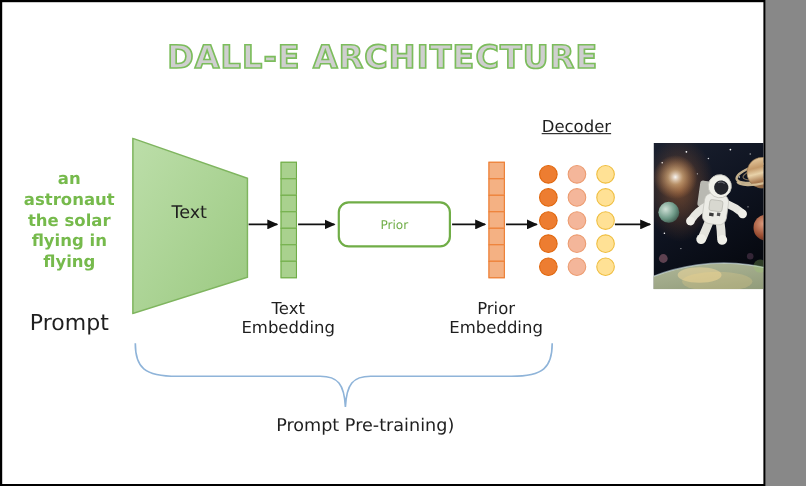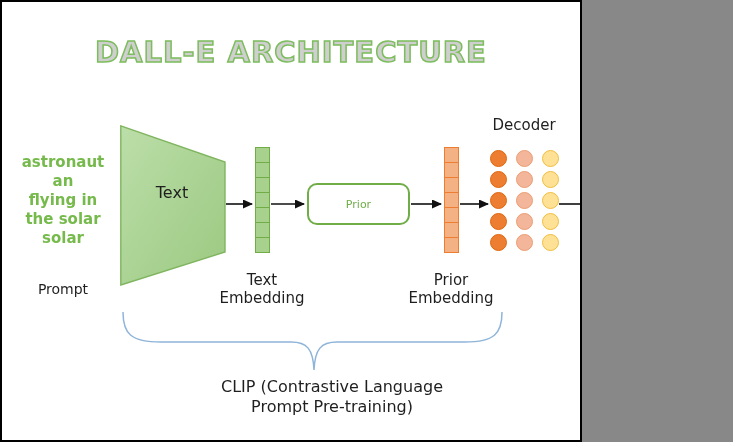--- a/index.html
+++ b/index.html
@@ -1,53 +1,53 @@
 <!DOCTYPE html>
 <html style="--green: #70AD47; --green-fill: #A9D18E; --orange: #ED7D31; --orange-fill: #F4B183; --prompt-green: #76BA4C; --title-fill: #CFCFCF; --title-stroke: #7CBD5C; --brace: #8FB4D9;"><head>
 <meta charset="utf-8">
 <style>
   * { box-sizing: border-box; }
   html,body { margin:0; padding:0; background:#888; }
   .canvas {
-    position:relative; width:582px; height:442px;
+    position:relative; width:696px; height:442px;
     background:#ffffff; border:2px solid #000;
     overflow:hidden;
     font-family:"DejaVu Sans","Liberation Sans",sans-serif;
     color:#1f1f1f;
   }
   .title {
     position:absolute; top:33px; left:0; width:100%;
     text-align:center; font-size:29px; font-weight:bold; letter-spacing:1px;
     color:var(--title-fill); -webkit-text-stroke:1.5px var(--title-stroke);
   }
   .prompt-text {
     position:absolute; left:9px; top:151px; width:104px;
     text-align:center; color:var(--prompt-green);
     font-weight:bold; font-size:15px; line-height:19px;
   }
   .prompt-caption {
     position:absolute; left:9px; top:279px; width:104px;
-    text-align:center; font-size:14px;
+    text-align:center; font-size:20px;
   }
   .encoder-shape { position:absolute; left:118px; top:123px; width:106px; height:161px; }
   .encoder-label {
     position:absolute; left:120px; top:180px; width:100px;
     text-align:center; font-size:16px; line-height:21px;
   }
   .embed-col { position:absolute; width:15px; }
   .embed-col .cell { width:15px; height:16px; margin-top:-1px; }
   .embed-col .cell:first-child { margin-top:0; }
   .col-green { left:253px; top:145px; }
   .col-green .cell { background:var(--green-fill); border:1px solid var(--green); }
   .col-orange { left:442px; top:145px; }
   .col-orange .cell { background:var(--orange-fill); border:1px solid var(--orange); }
   .lab { position:absolute; text-align:center; font-size:15px; line-height:18px; }
   .lab-text-emb  { left:205px; top:269px; width:110px; }
   .lab-img-emb   { left:394px; top:269px; width:110px; }
-  .lab-decoder   { left:474px; top:114px; width:96px; }
+  .lab-decoder   { left:474px; top:104px; width:96px;text-decoration:underline; }
   .prior-box {
     position:absolute; left:305px; top:181px; width:103px; height:42px;
     background:#fff; border:2px solid var(--green); border-radius:10px;
     display:flex; align-items:center; justify-content:center;
     color:var(--green); font-size:11px;
   }
   .decoder-grid {
     position:absolute; left:488px; top:148px;
     display:grid; grid-template-columns:repeat(3,17px);
     grid-auto-rows:17px; column-gap:9px; row-gap:4px;
@@ -66,25 +66,25 @@
   }
 </style>
 </head>
 <body>
 
 <div class="canvas">
 
   <div class="title">DALL-E ARCHITECTURE</div>
 
   <div class="prompt-text">
+    <div>an</div>
     <div>astronaut</div>
-    <div>an</div>
+    <div>the solar</div>
     <div>flying in</div>
-    <div>the solar</div>
-    <div>solar</div>
+    <div>flying</div>
   </div>
   <div class="prompt-caption">Prompt</div>
 
   <svg class="encoder-shape" viewBox="0 0 106 161">
     <defs>
       <linearGradient id="encG" x1="0" y1="0" x2="1" y2="1">
         <stop offset="0" stop-color="#BCDEA9"></stop>
         <stop offset="1" stop-color="#9BC981"></stop>
       </linearGradient>
     </defs>
@@ -254,17 +254,16 @@
     </defs>
     <line class="arrow" x1="224" y1="202" x2="250" y2="202" marker-end="url(#ah)"></line>
     <line class="arrow" x1="269" y1="202" x2="302" y2="202" marker-end="url(#ah)"></line>
     <line class="arrow" x1="409" y1="202" x2="439" y2="202" marker-end="url(#ah)"></line>
     <line class="arrow" x1="458" y1="202" x2="486" y2="202" marker-end="url(#ah)"></line>
     <line class="arrow" x1="557" y1="202" x2="589" y2="202" marker-end="url(#ah)"></line>
     <path class="brace" d="M121,310 C121,332 129,340 159,340 L289,340 C305,340 311,347 312,368 C313,347 319,340 335,340 L463,340 C492,340 500,332 500,310"></path>
   </svg>
 
   <div class="clip-label">
-    <div>CLIP (Contrastive Language</div>
     <div>Prompt Pre-training)</div>
   </div>
 
 </div>
 
 </body></html>

